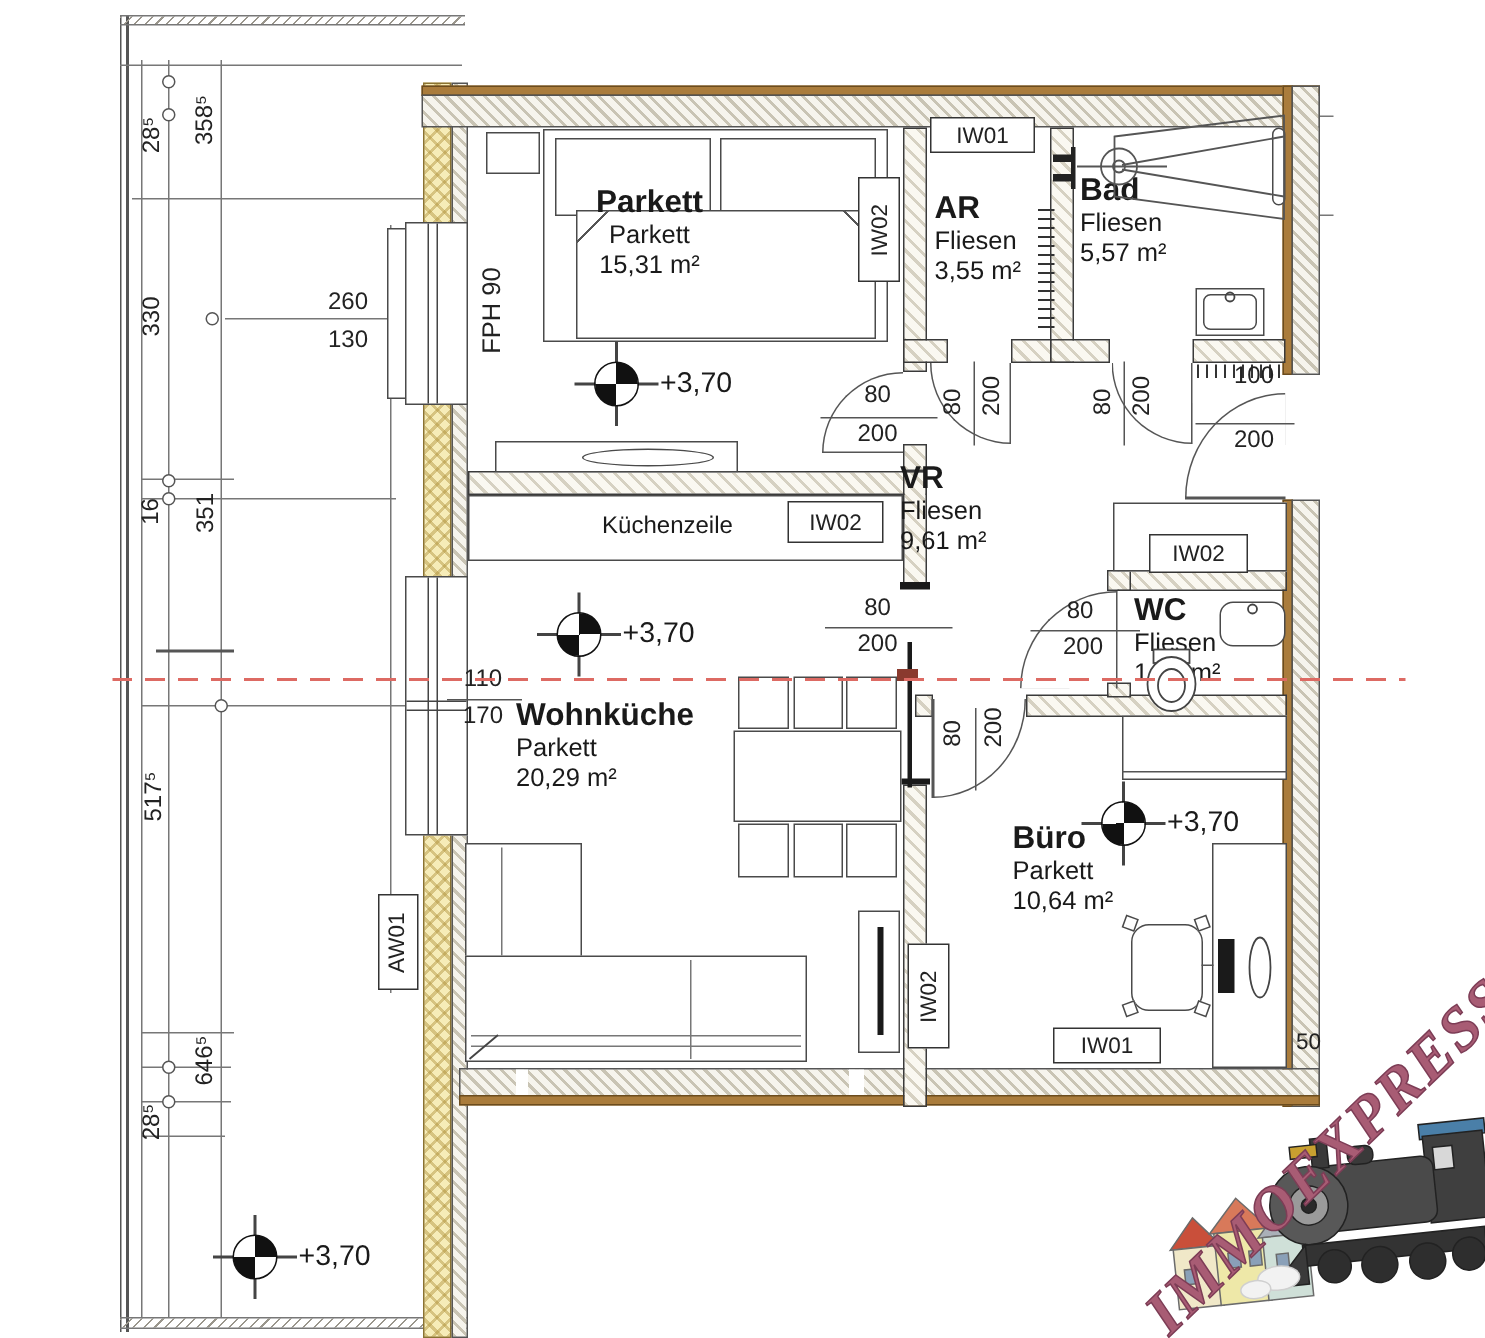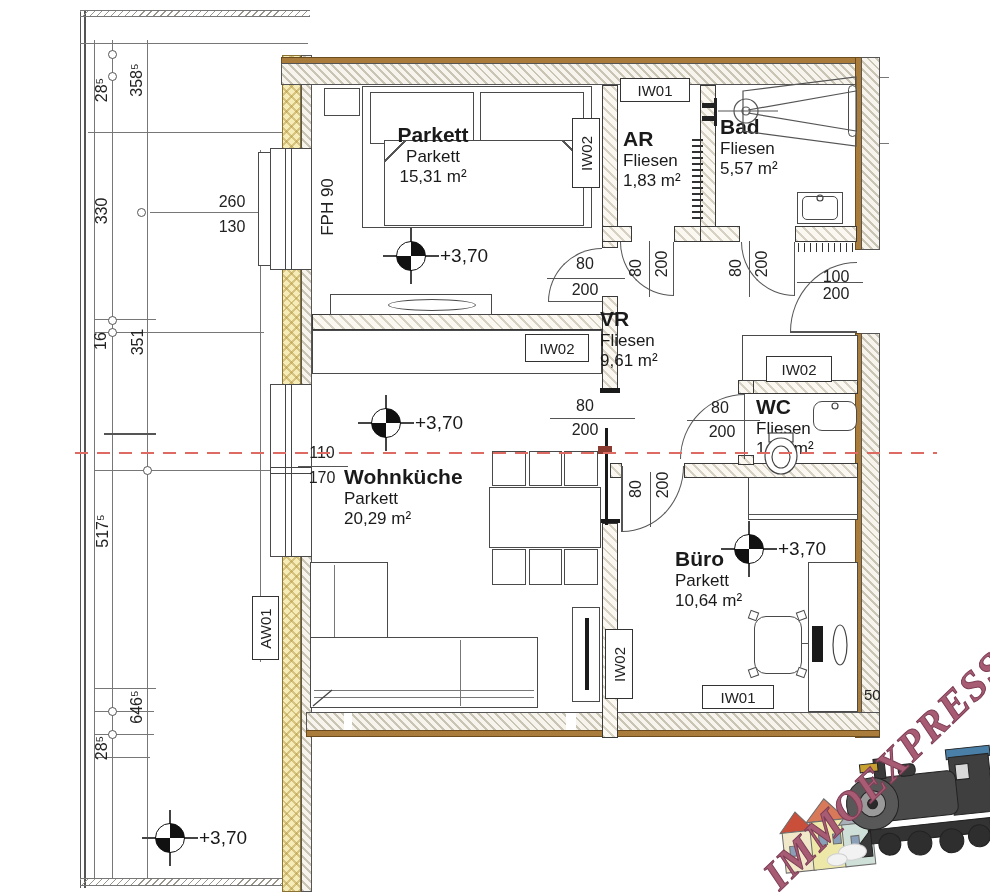--- a/index.html
+++ b/index.html
@@ -133,20 +133,21 @@
   <div class="abs furn" style="left:362px;top:86px;width:230px;height:142px"></div>
   <div class="abs furn" style="left:370px;top:92px;width:104px;height:52px"></div>
   <div class="abs furn" style="left:480px;top:92px;width:104px;height:52px"></div>
   <div class="abs furn" style="left:384px;top:140px;width:200px;height:86px"></div>
   <div class="abs" style="left:384px;top:140px;width:22px;height:22px;background:linear-gradient(to bottom right,transparent 47%,#555 47%,#555 53%,transparent 53%)"></div>
   <div class="abs" style="left:562px;top:140px;width:22px;height:22px;background:linear-gradient(to bottom left,transparent 47%,#555 47%,#555 53%,transparent 53%)"></div>
   <div class="abs furn" style="left:330px;top:294px;width:162px;height:21px"></div>
   <div class="abs furn" style="left:388px;top:299px;width:88px;height:12px;border-radius:50%"></div>
 
   <div class="abs furn" style="left:312px;top:330px;width:290px;height:44px"></div>
+  <div class="abs" style="left:355px;top:342px;width:180px;height:20px;font-size:16px;text-align:center">Küchenzeile</div>
 
   <div class="abs furn" style="left:492px;top:451px;width:34px;height:35px"></div>
   <div class="abs furn" style="left:529px;top:451px;width:33px;height:35px"></div>
   <div class="abs furn" style="left:564px;top:451px;width:34px;height:35px"></div>
   <div class="abs furn" style="left:489px;top:487px;width:112px;height:61px"></div>
   <div class="abs furn" style="left:492px;top:549px;width:34px;height:36px"></div>
   <div class="abs furn" style="left:529px;top:549px;width:33px;height:36px"></div>
   <div class="abs furn" style="left:564px;top:549px;width:34px;height:36px"></div>
   <div class="abs furn" style="left:310px;top:562px;width:78px;height:77px"></div>
   <div class="abs furn" style="left:310px;top:637px;width:228px;height:71px"></div>
@@ -177,21 +178,21 @@
   <div class="abs furn" style="left:813px;top:401px;width:44px;height:30px;border-radius:9px"></div>
 
   <div class="abs" style="left:353px;top:122px;width:160px;text-align:center">
     <div class="rname">Parkett</div>
     <div class="rsub">Parkett</div>
     <div class="rsub">15,31 m²</div>
   </div>
   <div class="abs" style="left:623px;top:126px">
     <div class="rname">AR</div>
     <div class="rsub">Fliesen</div>
-    <div class="rsub">1,83 m²</div>
+    <div class="rsub">3,55 m²</div>
   </div>
   <div class="abs" style="left:720px;top:114px">
     <div class="rname">Bad</div>
     <div class="rsub">Fliesen</div>
     <div class="rsub">5,57 m²</div>
   </div>
   <div class="abs" style="left:600px;top:306px">
     <div class="rname">VR</div>
     <div class="rsub">Fliesen</div>
     <div class="rsub">9,61 m²</div>
@@ -261,21 +262,21 @@
   <div class="abs dimt" style="left:559px;top:281px;width:52px">200</div>
 
   <div class="abs dline" style="left:649px;top:241px;width:1px;height:56px"></div>
   <div class="abs dimt rot" style="left:616px;top:259px;width:40px;height:18px">80</div>
   <div class="abs dimt rot" style="left:642px;top:255px;width:40px;height:18px">200</div>
 
   <div class="abs dline" style="left:749px;top:241px;width:1px;height:56px"></div>
   <div class="abs dimt rot" style="left:716px;top:259px;width:40px;height:18px">80</div>
   <div class="abs dimt rot" style="left:742px;top:255px;width:40px;height:18px">200</div>
 
-  <div class="abs dimt" style="left:810px;top:268px;width:52px">100</div>
+  <div class="abs dimt" style="left:810px;top:242px;width:52px">100</div>
   <div class="abs dline" style="left:797px;top:282px;width:66px;height:1px"></div>
   <div class="abs dimt" style="left:810px;top:285px;width:52px">200</div>
 
   <div class="abs dimt" style="left:559px;top:397px;width:52px">80</div>
   <div class="abs dline" style="left:550px;top:418px;width:85px;height:1px"></div>
   <div class="abs dimt" style="left:559px;top:421px;width:52px">200</div>
 
   <div class="abs dimt" style="left:694px;top:399px;width:52px">80</div>
   <div class="abs dline" style="left:687px;top:420px;width:73px;height:1px"></div>
   <div class="abs dimt" style="left:696px;top:423px;width:52px">200</div>

